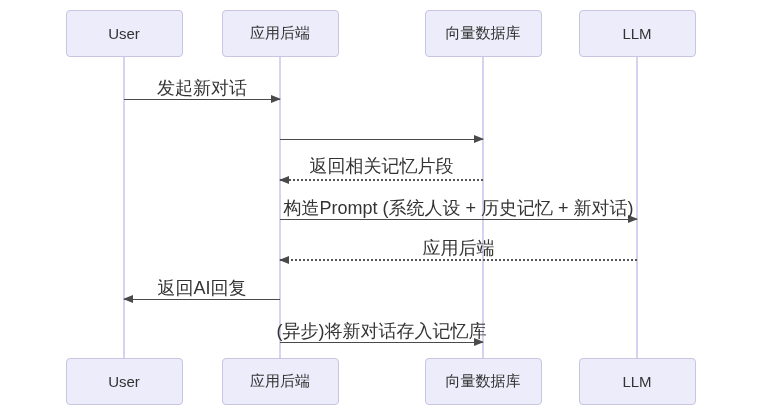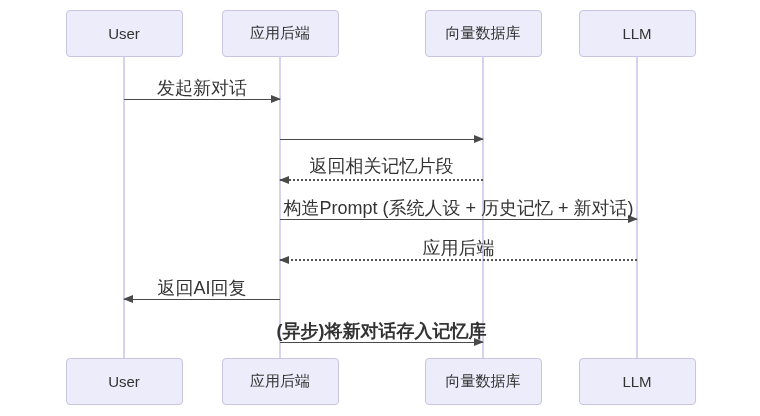--- a/index.html
+++ b/index.html
@@ -100,14 +100,14 @@
       <div class="arrowhead left"></div>
     </div>
     <div class="msg-label" style="left: 458.5px; top: 236px;">应用后端</div>
     <div class="msg-line solid" style="left: 124px; top: 299px; width: 156px;">
       <div class="arrowhead left"></div>
     </div>
     <div class="msg-label" style="left: 202px; top: 276px; text-align: center;">返回AI回复</div>
     <div class="msg-line solid" style="left: 280px; top: 342px; width: 203px;">
       <div class="arrowhead right"></div>
     </div>
-    <div class="msg-label" style="left: 381.5px; top: 319px; font-weight: bold;">(异步)将新对话存入记忆库</div>
+    <div class="msg-label" style="left: 381.5px; top: 319px;">(异步)将新对话存入记忆库</div>
   </div>
 
 </body></html>

